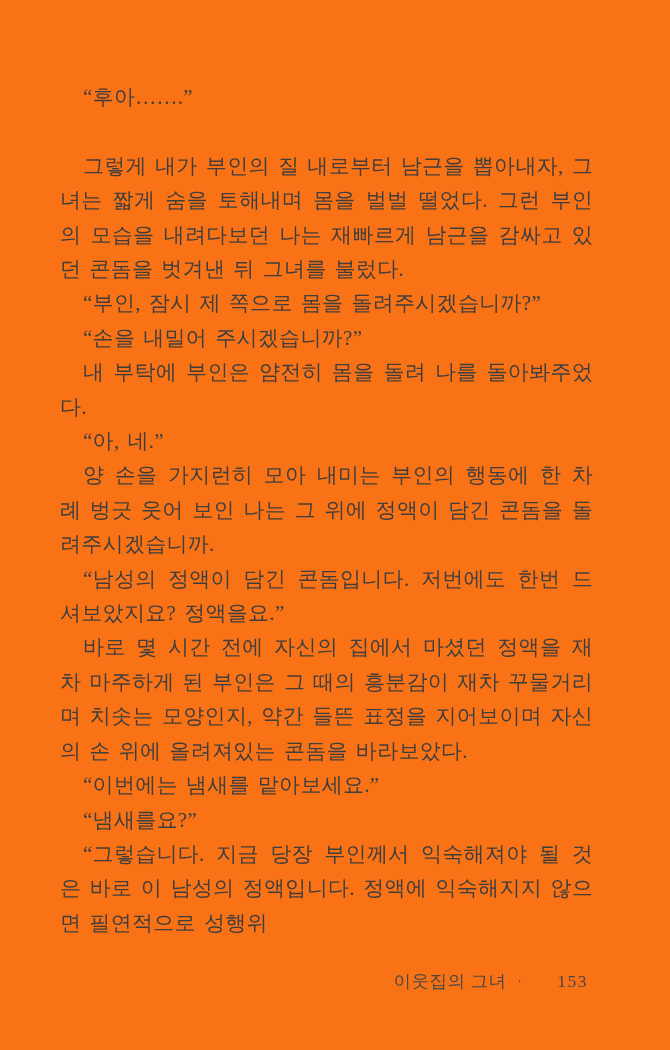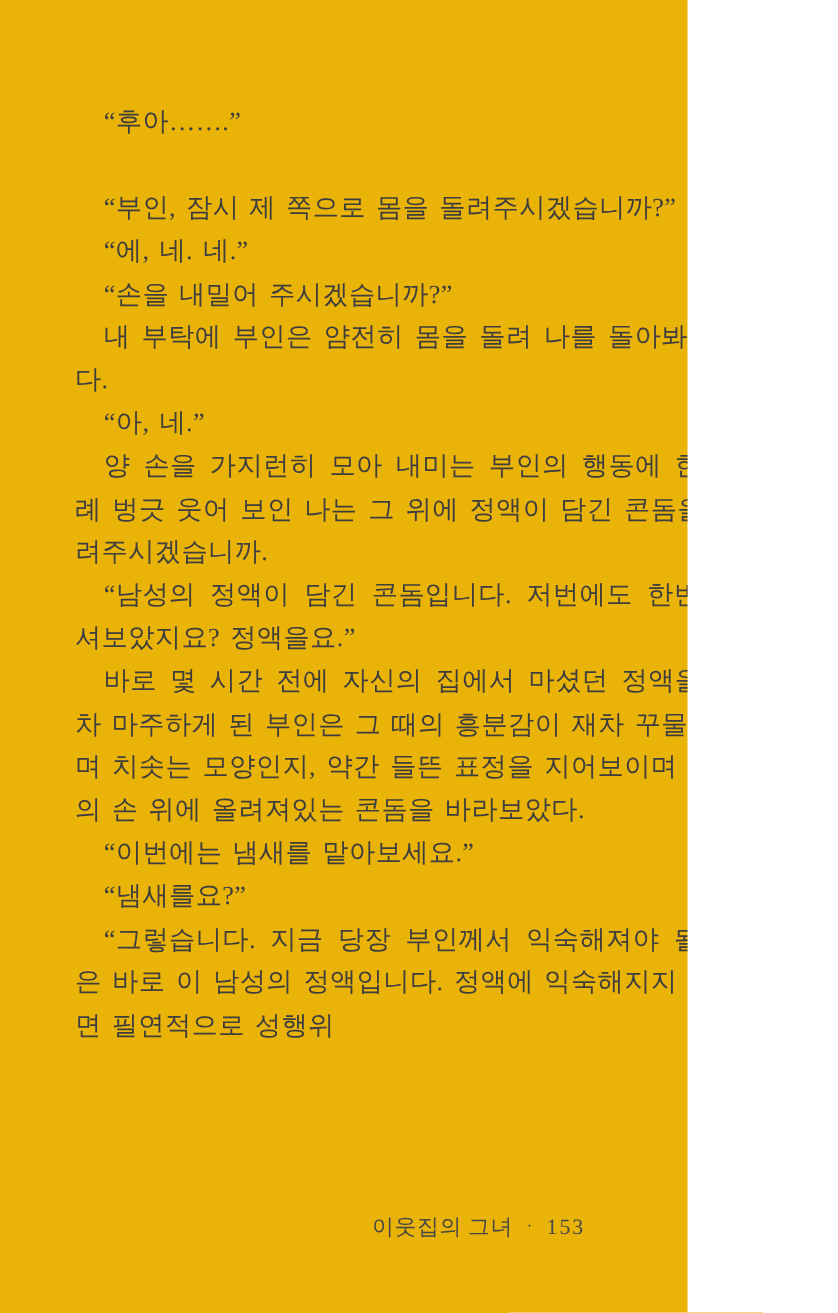--- a/index.html
+++ b/index.html
@@ -7,23 +7,23 @@
     padding: 0;
   }
   body {
     width: 670px;
     height: 1050px;
     background: #ffffff;
     font-family: "Liberation Serif", "DejaVu Serif", serif;
   }
   .page {
     position: relative;
-    width: 550px;
+    width: 670px;
     height: 1050px;
-    background: #eab308;
+    background: #f97316;
     overflow: hidden;
   }
   .content {
     position: absolute;
     left: 60px;
     top: 80px;
     width: 533px;
     font-size: 21px;
     line-height: 34.4px;
     color: #3e3e3e;
@@ -50,31 +50,32 @@
   }
   .footer .sep {
     display: inline-block;
     margin: 0 11px;
     font-size: 13px;
     vertical-align: 2px;
     color: #3e3e3e;
   }
   .footer .pagenum {
     letter-spacing: 1.5px;
+    margin-left: 24px;
   }
 </style>
 </head>
 <body>
 
 <div class="page">
 
   <div class="content">
     <p class="gap-after">“후아…….”</p>
+    <p>그렇게 내가 부인의 질 내로부터 남근을 뽑아내자, 그녀는 짧게 숨을 토해내며 몸을 벌벌 떨었다. 그런 부인의 모습을 내려다보던 나는 재빠르게 남근을 감싸고 있던 콘돔을 벗겨낸 뒤 그녀를 불렀다.</p>
     <p>“부인, 잠시 제 쪽으로 몸을 돌려주시겠습니까?”</p>
-    <p>“에, 네. 네.”</p>
     <p>“손을 내밀어 주시겠습니까?”</p>
     <p>내 부탁에 부인은 얌전히 몸을 돌려 나를 돌아봐주었다.</p>
     <p>“아, 네.”</p>
     <p>양 손을 가지런히 모아 내미는 부인의 행동에 한 차례 벙긋 웃어 보인 나는 그 위에 정액이 담긴 콘돔을 돌려주시겠습니까.</p>
     <p>“남성의 정액이 담긴 콘돔입니다. 저번에도 한번 드셔보았지요? 정액을요.”</p>
     <p>바로 몇 시간 전에 자신의 집에서 마셨던 정액을 재차 마주하게 된 부인은 그 때의 흥분감이 재차 꾸물거리며 치솟는 모양인지, 약간 들뜬 표정을 지어보이며 자신의 손 위에 올려져있는 콘돔을 바라보았다.</p>
     <p>“이번에는 냄새를 맡아보세요.”</p>
     <p>“냄새를요?”</p>
     <p>“그렇습니다. 지금 당장 부인께서 익숙해져야 될 것은 바로 이 남성의 정액입니다. 정액에 익숙해지지 않으면 필연적으로 성행위</p>
   </div>

